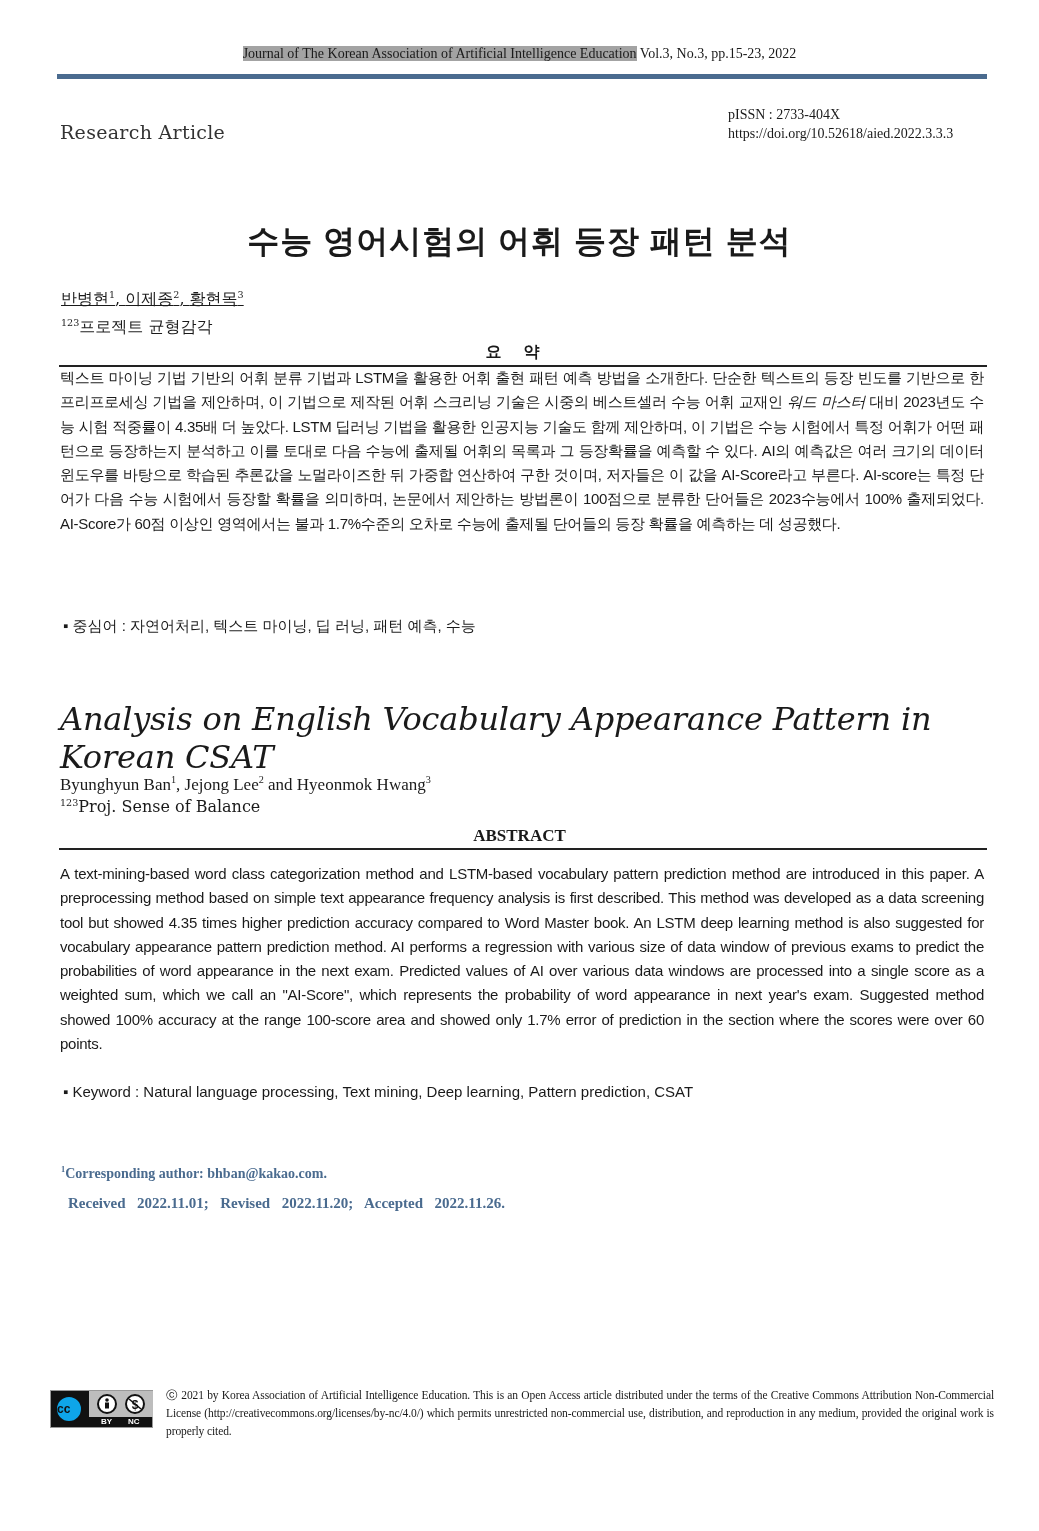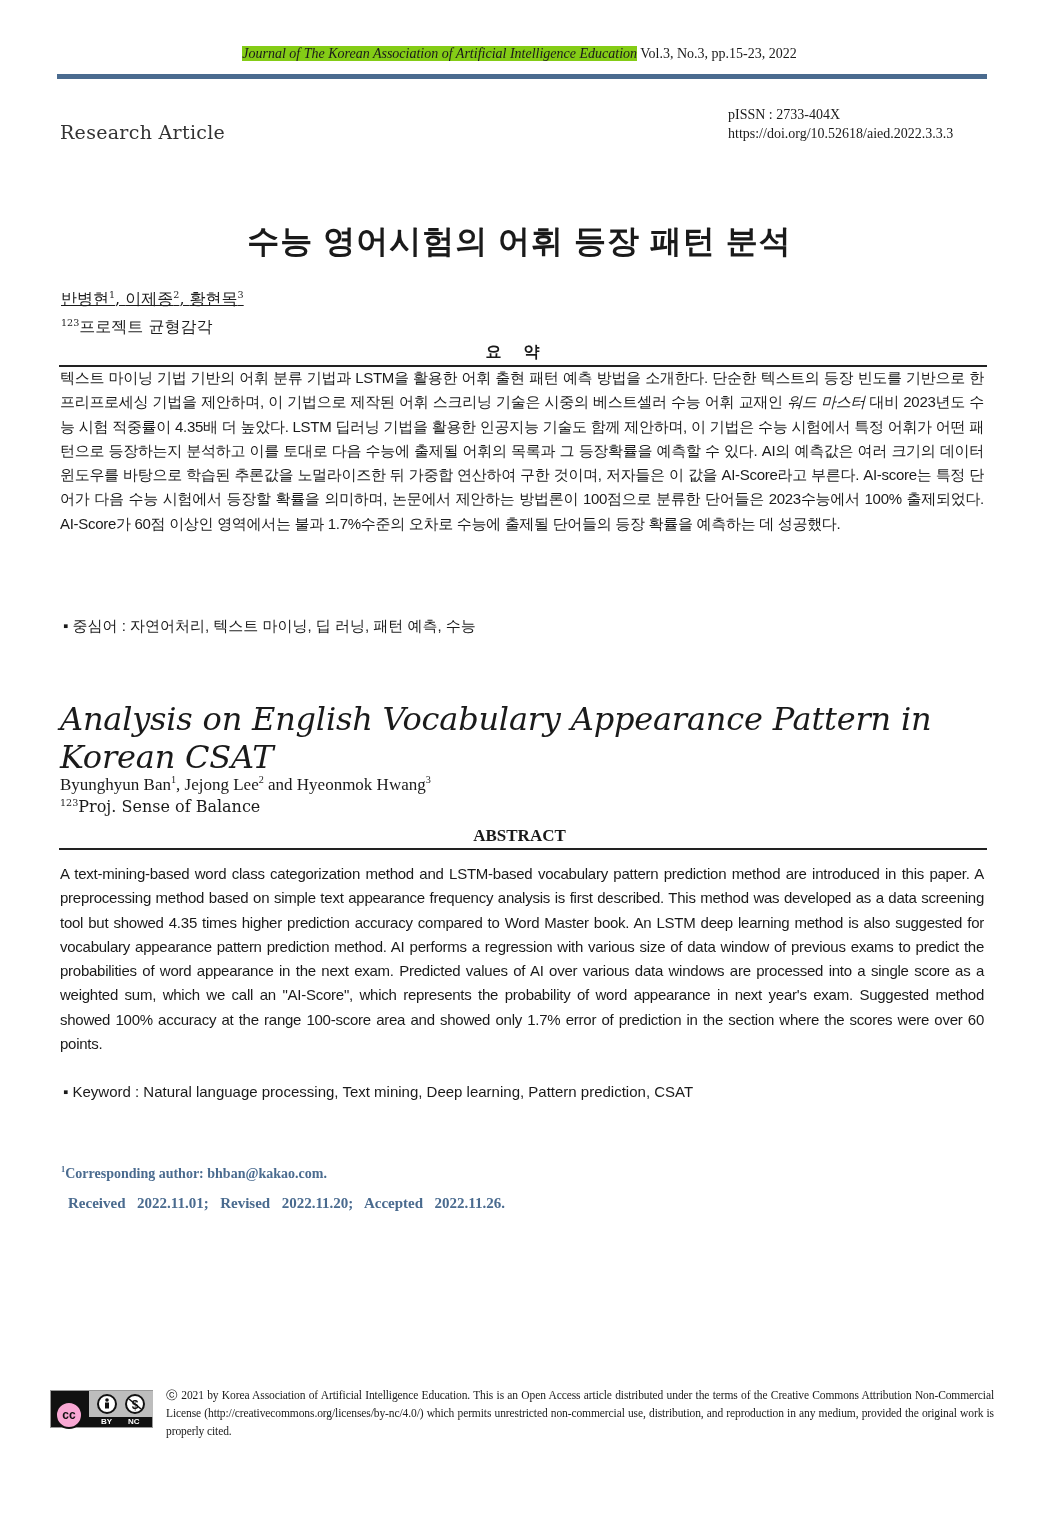--- a/index.html
+++ b/index.html
@@ -3,21 +3,21 @@
 <meta charset="utf-8">
 <style>
   html, body { margin: 0; padding: 0; background: #ffffff; }
   body { width: 1039px; height: 1531px; position: relative; overflow: hidden; color: #1a1a1a; }
   .abs { position: absolute; }
   .serif { font-family: "Liberation Serif", "DejaVu Serif", serif; }
   .sans { font-family: "Liberation Sans", "DejaVu Sans", sans-serif; }
   .dserif { font-family: "DejaVu Serif", "Liberation Serif", serif; }
 
   #journal-header { left: 0; width: 1039px; top: 46px; text-align: center; font-size: 14px; }
-  #journal-header .hl { background: #84cc16; font-style: italic; }
+  #journal-header .hl { background: #a3a3a3; }
   #header-rule { left: 57px; top: 74px; width: 930px; height: 5px; background: #4a6b8f; }
 
   #research-article { left: 60px; top: 121px; font-size: 19px; color: #333; letter-spacing: 0.3px; }
   #issn-block { left: 728px; top: 105px; font-size: 14px; line-height: 19px; }
 
   #kr-title { left: 0; width: 1039px; top: 220px; text-align: center; font-size: 32px; font-weight: bold; letter-spacing: 1px; }
 
   #kr-authors { left: 61px; top: 289px; font-size: 16px; text-decoration: underline; }
   #kr-affil { left: 61px; top: 317px; font-size: 16px; }
   sup { font-size: 0.6em; vertical-align: super; line-height: 0; }
@@ -36,21 +36,21 @@
   #en-affil { left: 60px; top: 797px; font-size: 16px; }
   #en-abs-head { top: 826px; font-size: 17px; }
   #en-rule { top: 848px; }
   #en-abstract { top: 862px; font-size: 15px; line-height: 24.3px; letter-spacing: -0.25px; }
   #en-keywords { left: 63px; top: 1083px; font-size: 15px; }
 
   #corresponding { left: 61px; top: 1166px; font-size: 14px; font-weight: bold; color: #4a6b8f; }
   #dates { left: 68px; top: 1195px; font-size: 15px; font-weight: bold; color: #4a6b8f; word-spacing: 2px; text-align: center; }
 
   #cc-badge { left: 50px; top: 1390px; width: 103px; height: 38px; background: #111; border: 1px solid #999; box-sizing: border-box; }
-  #cc-badge .cc-circle { position: absolute; left: 4px; top: 10px; width: 28px; height: 28px; border-radius: 50%; background: #f9a8d4; border: 2px solid #111; box-sizing: border-box; font-family: "Liberation Sans", sans-serif; font-weight: bold; font-size: 12px; text-align: center; line-height: 24px; color: #111; }
+  #cc-badge .cc-circle { position: absolute; left: 4px; top: 4px; width: 28px; height: 28px; border-radius: 50%; background: #0ea5e9; border: 2px solid #111; box-sizing: border-box; font-family: "Liberation Sans", sans-serif; font-weight: bold; font-size: 12px; text-align: left; line-height: 24px; color: #111; }
   #cc-badge .grey { position: absolute; left: 38px; top: 0; width: 64px; height: 26px; background: #bdbdbd; }
   #cc-badge .ic { position: absolute; top: 3px; width: 20px; height: 20px; border-radius: 50%; background: #fff; border: 2px solid #111; box-sizing: border-box; font-family: "Liberation Sans", sans-serif; font-weight: bold; font-size: 12px; text-align: center; line-height: 16px; color: #111; }
   #cc-badge .lbl { position: absolute; top: 26px; font-family: "Liberation Sans", sans-serif; font-weight: bold; font-size: 8px; color: #fff; }
 
   #license-text { left: 166px; top: 1386px; width: 828px; font-size: 11.5px; line-height: 18px; text-align: justify; text-align-last: left; letter-spacing: -0.1px; }
 </style>
 </head>
 <body>
 
 <div id="journal-header" class="abs serif">

